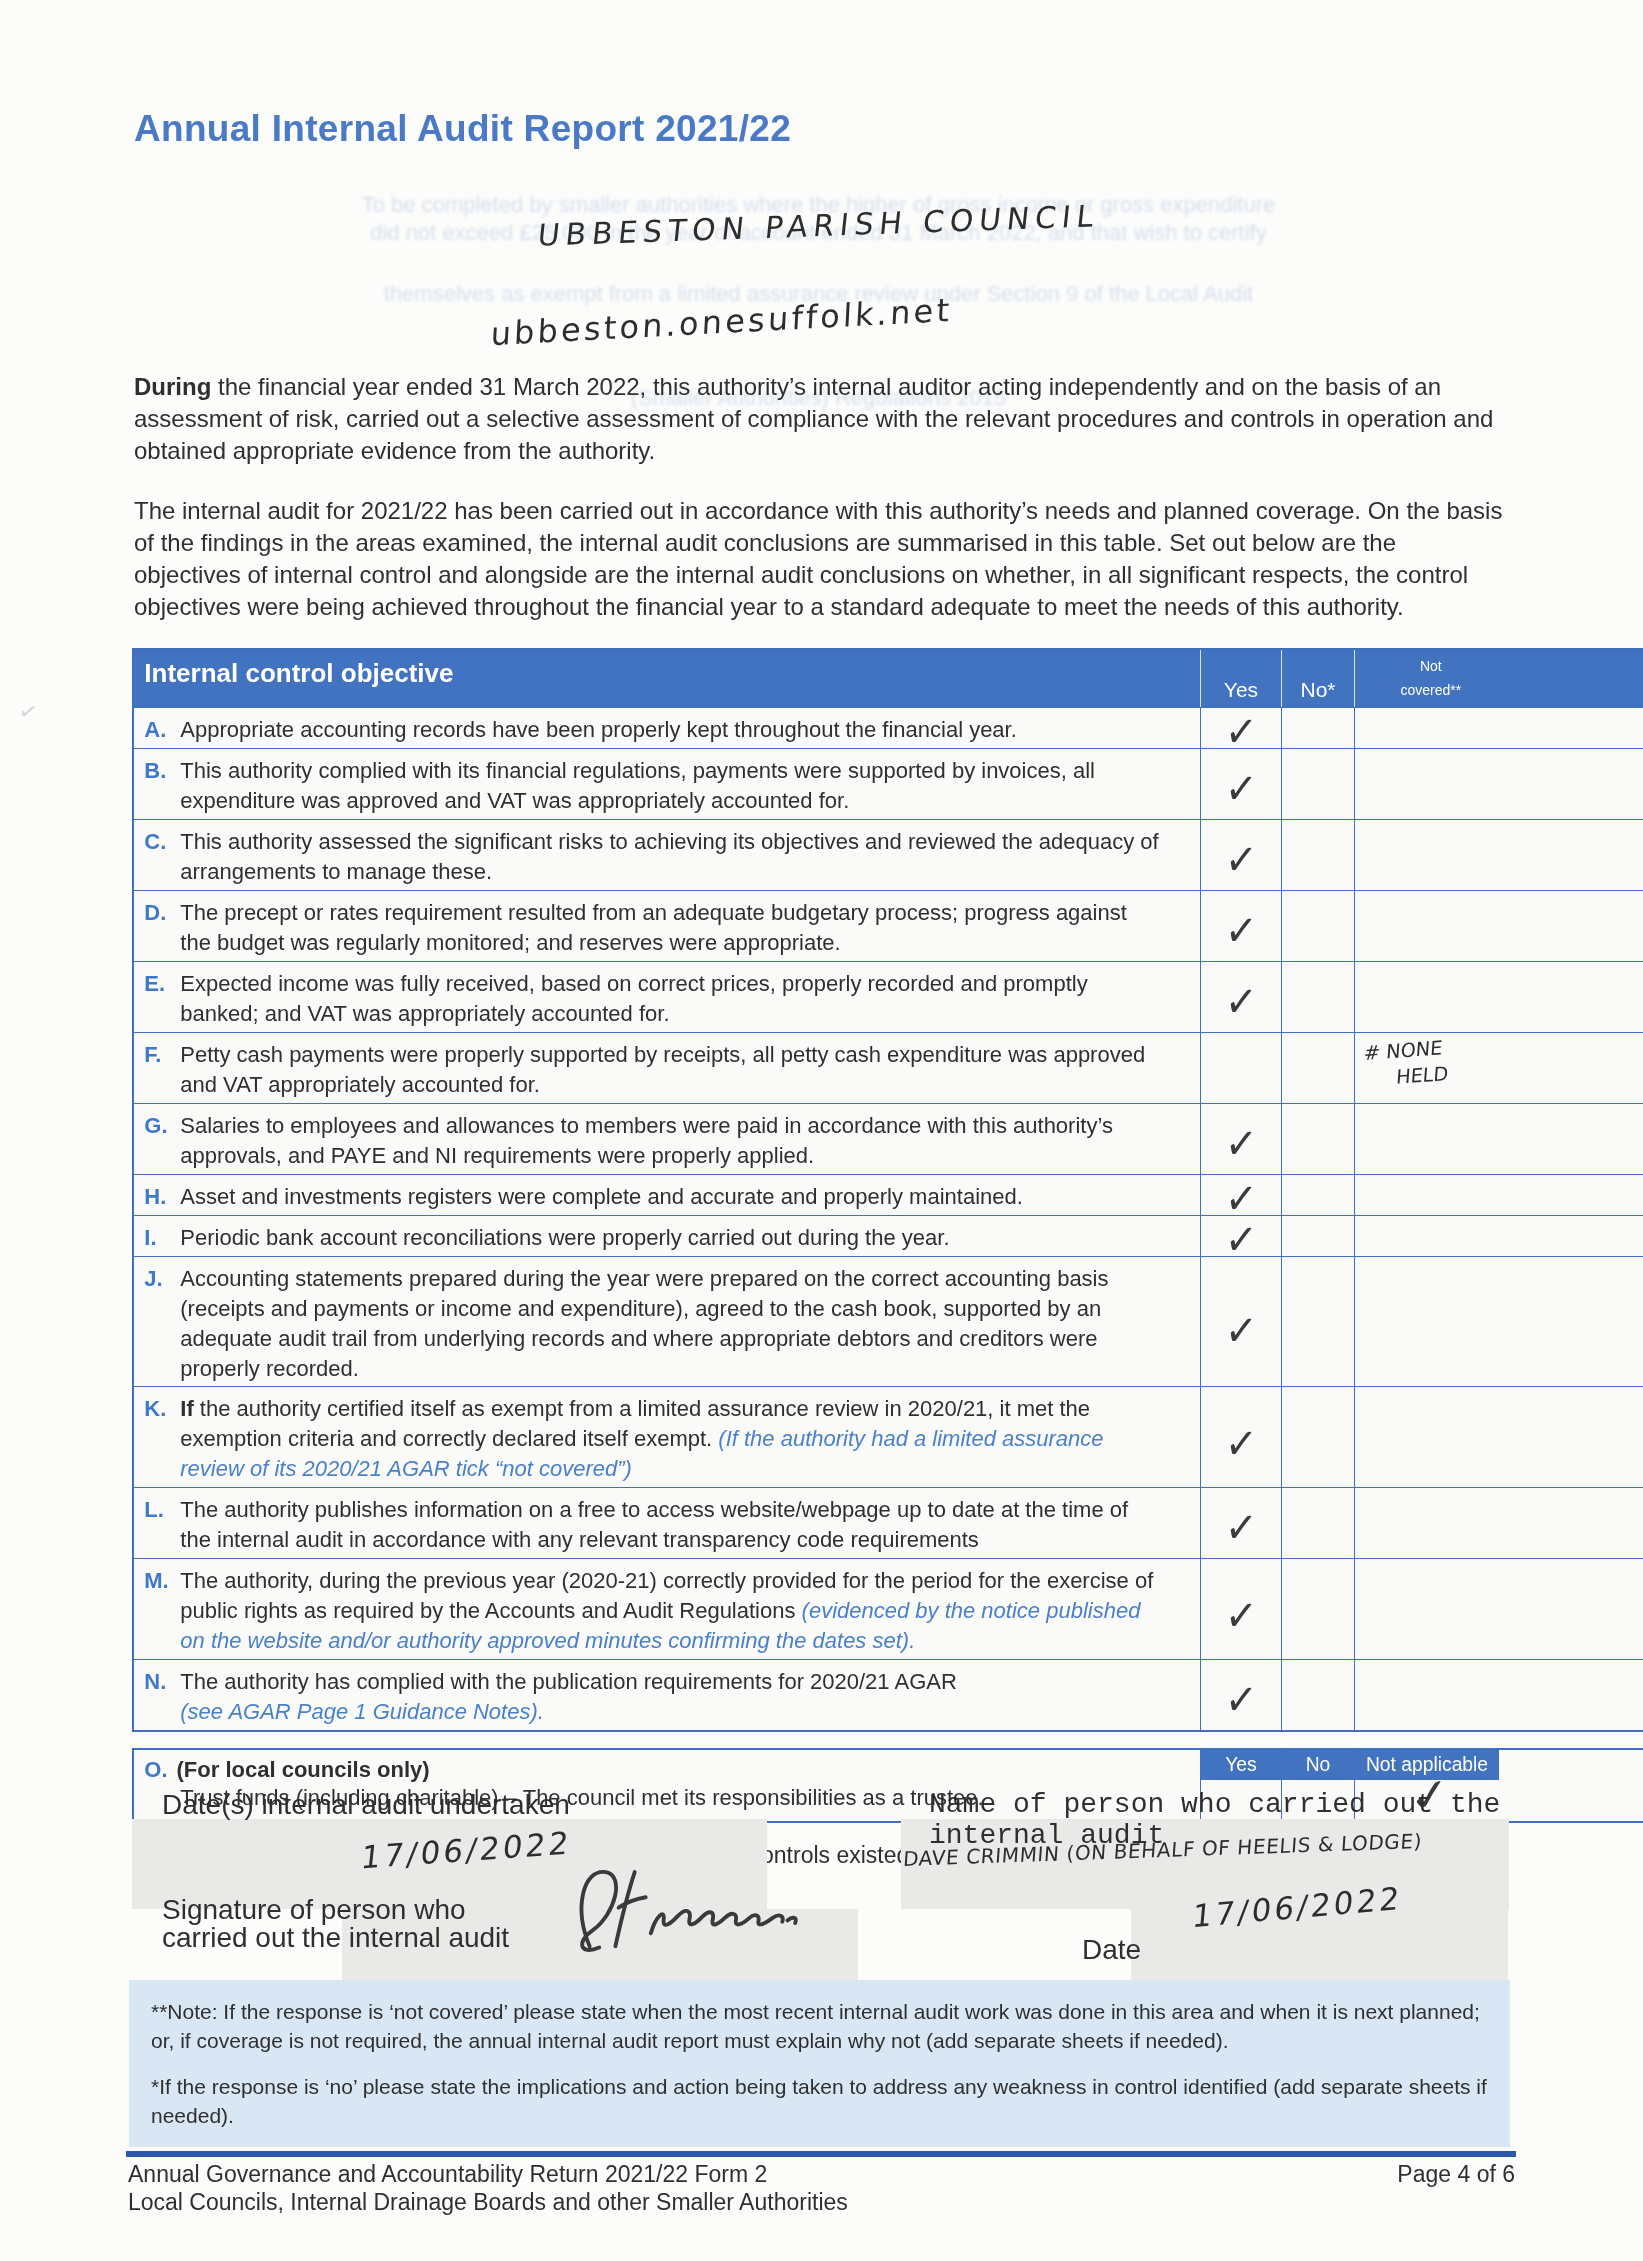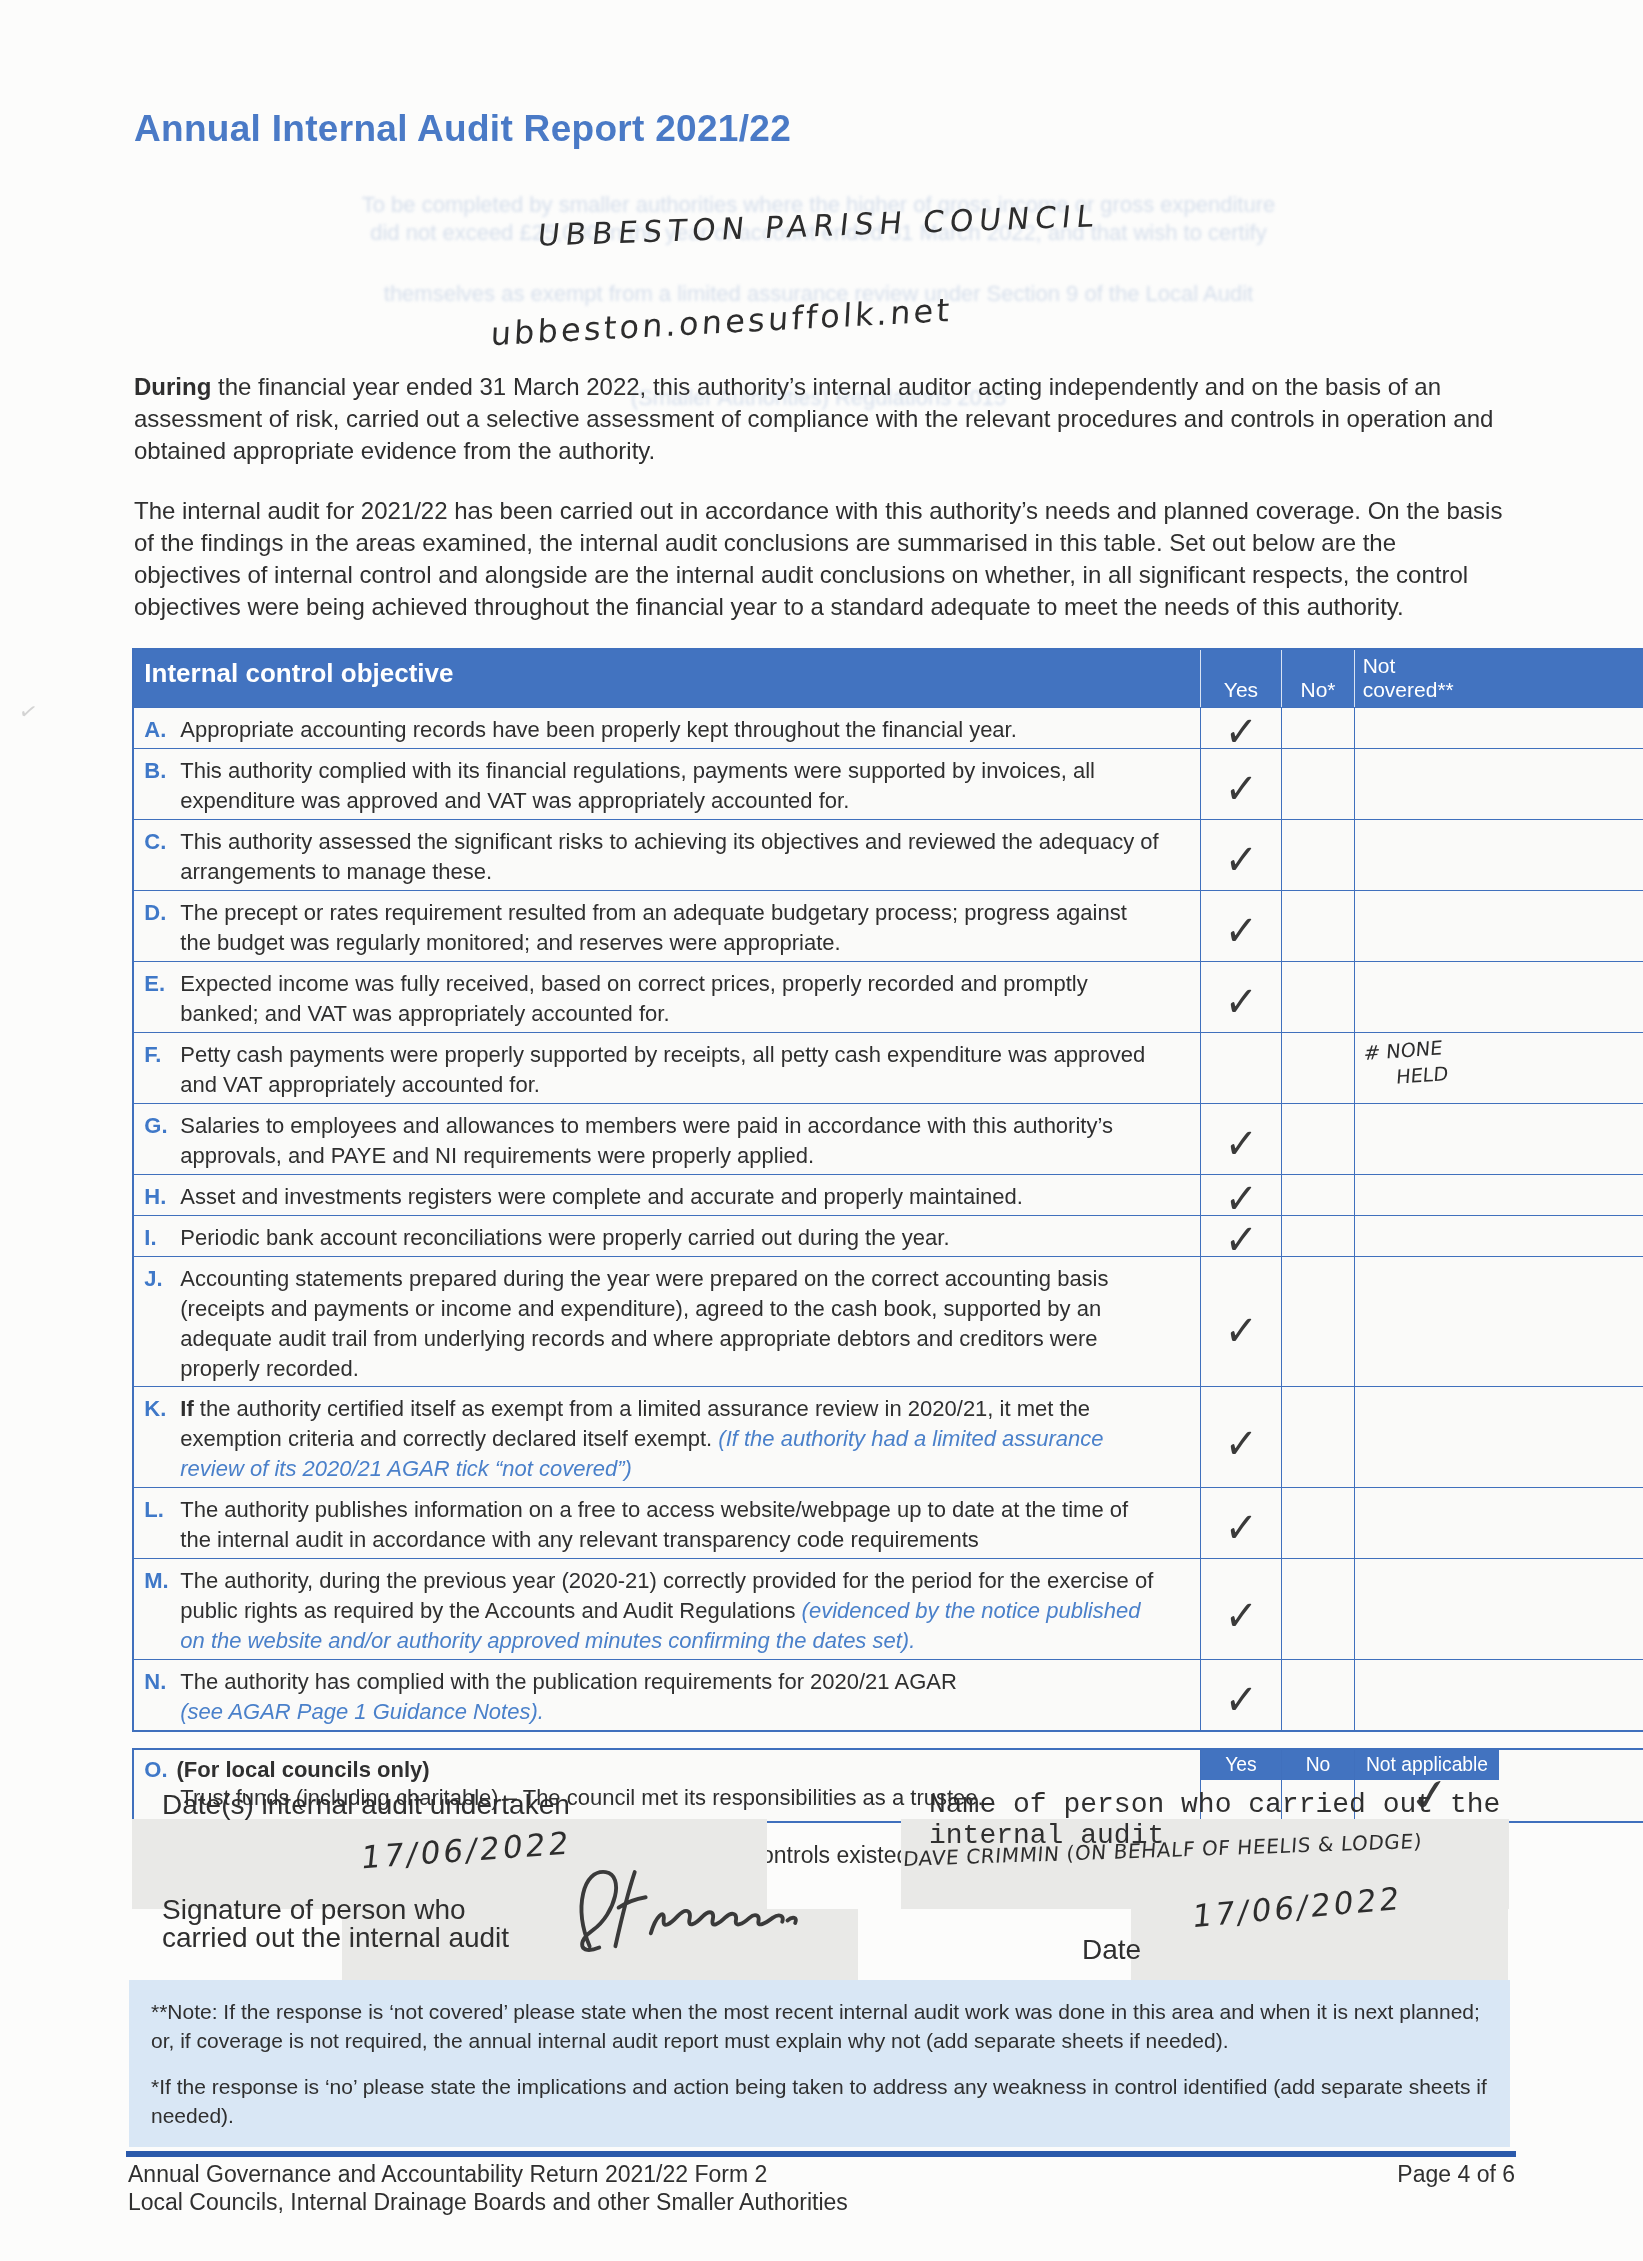--- a/index.html
+++ b/index.html
@@ -27,21 +27,21 @@
   .para{position:absolute;left:134px;width:1373px;font-size:24px;line-height:32px;color:var(--ink);}
   .p1{top:371px}.p2{top:495px}
 
   .flowzone{position:absolute;left:132px;top:648px;width:1584px;}
 
   .audit-table{border:2.6px solid var(--border-blue);background:#fafaf9;}
   .thead{display:grid;grid-template-columns:1066px 81px 73px 145px;height:57px;background:var(--header-blue);color:#fff;}
   .thead>.cell+.cell{border-left:1.3px solid rgba(255,255,255,.8);}
   .h-obj{font-size:26px;font-weight:bold;padding:7.7px 0 0 10.3px;}
   .h-yes,.h-no{display:flex;align-items:flex-end;justify-content:center;padding-bottom:5.2px;font-size:21px;}
-  .h-nc{font-size:21px;line-height:24.5px;padding:3.9px 0 0 7.7px;}
+  .h-nc{font-size:14px;line-height:24.5px;padding:3.9px 0 0 7.7px;text-align:center;}
 
   .trow{display:grid;grid-template-columns:1066px 81px 73px 145px;border-top:1.9px solid var(--border-blue);overflow:hidden;}
   .trow>.cell+.cell{border-left:1.9px solid var(--border-blue);}
   .cell{position:relative;}
   .obj{display:flex;padding:7px 39px 5.2px 10.3px;font-size:22px;line-height:30px;}
   .letter{flex:0 0 36px;font-weight:bold;color:var(--letter-blue);}
   .rtext{flex:1;}
   .seg-b{font-weight:bold;}
   .seg-i{color:var(--note-blue);font-style:italic;}
   .seg-ib{color:var(--note-blue);font-style:italic;display:block;}

